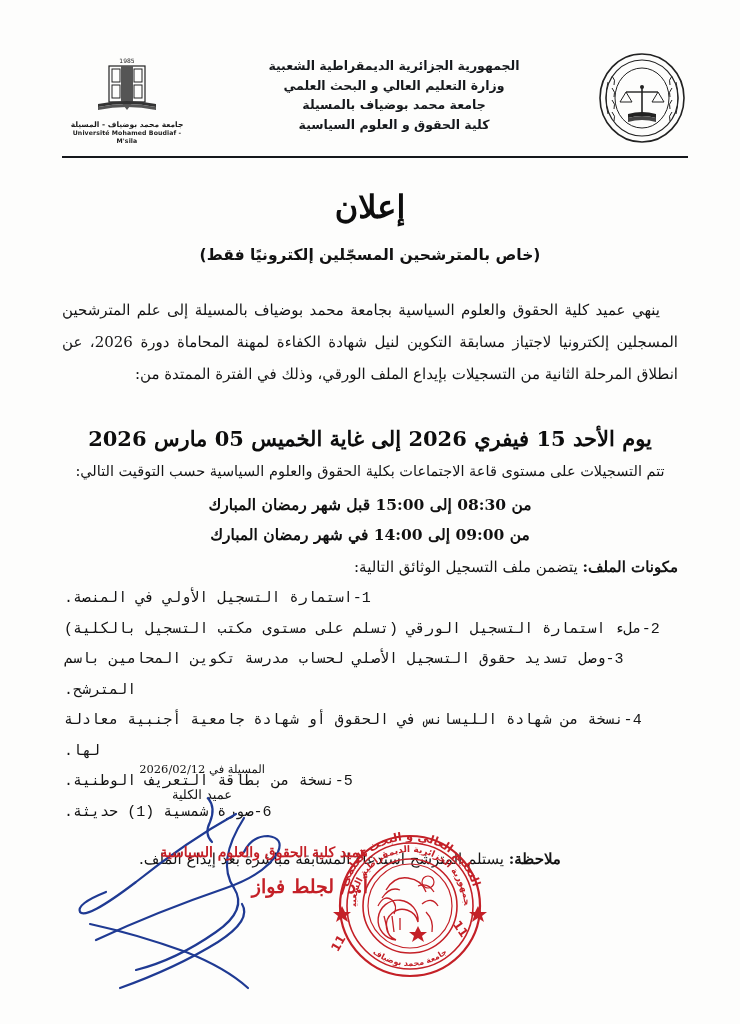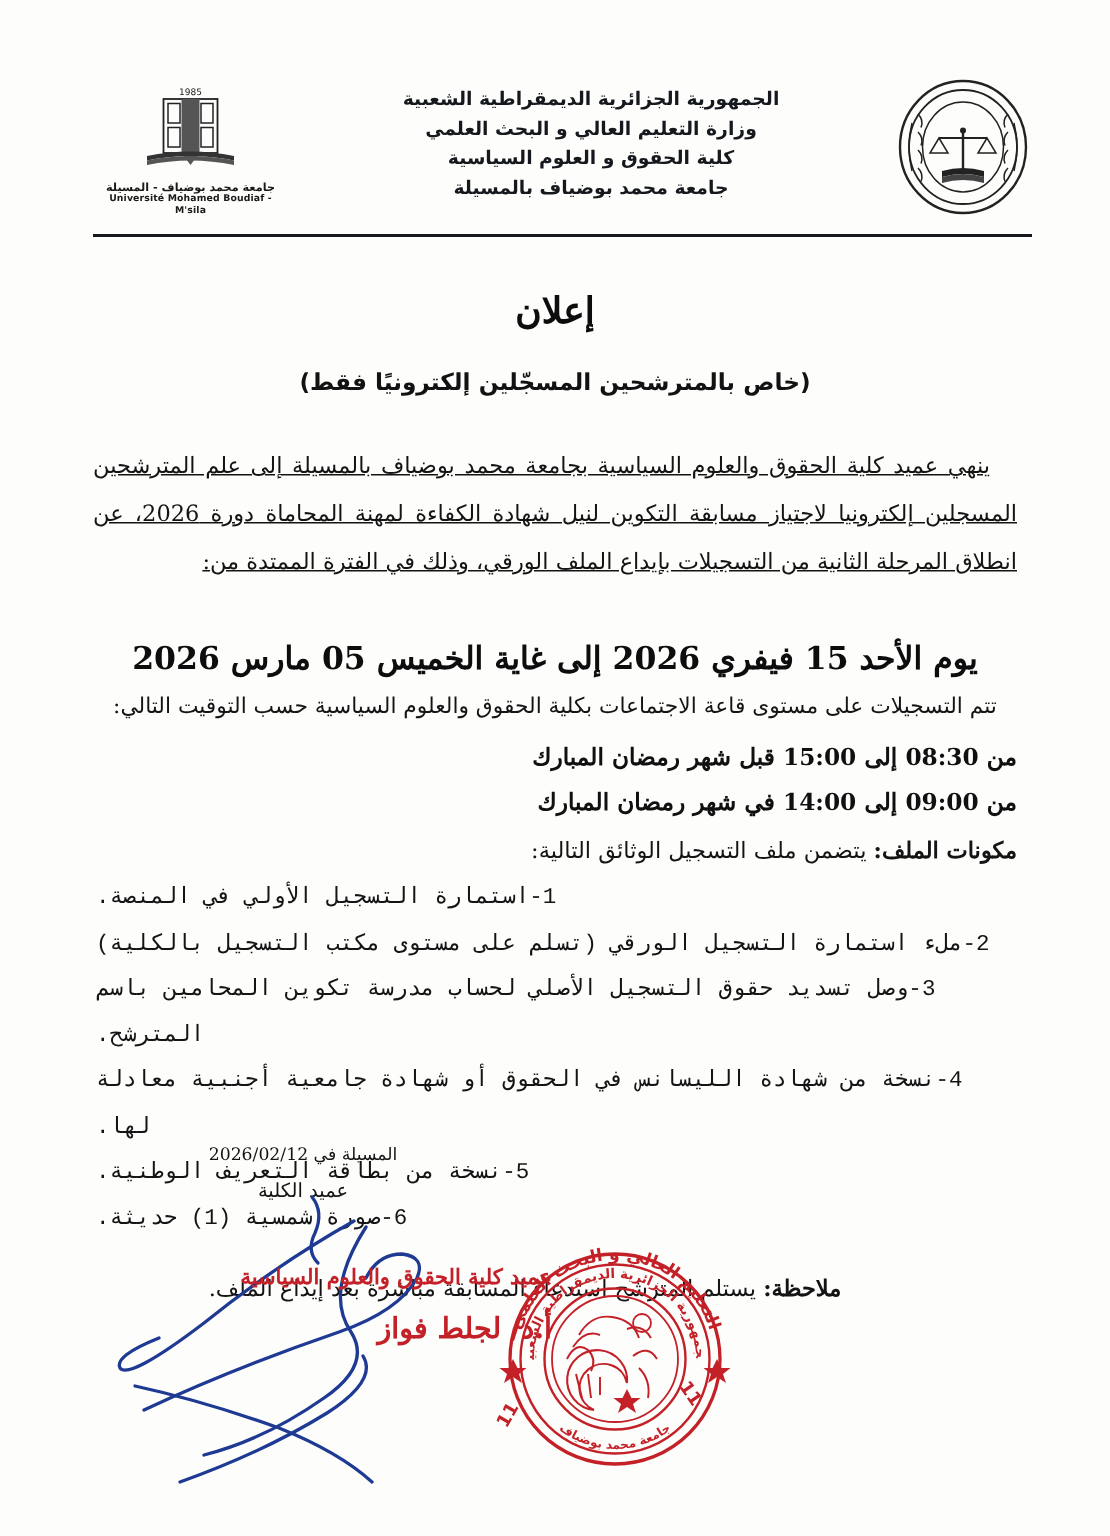--- a/index.html
+++ b/index.html
@@ -100,21 +100,21 @@
     top: 178px;
     left: 62px;
     width: 616px;
     direction: rtl;
     text-align: right;
   }
 
   .title {
     text-align: center;
     font-family: "DejaVu Serif", "Liberation Serif", serif;
-    font-size: 24px;
+    font-size: 32px;
     font-weight: 700;
     line-height: 46px;
     margin: 6px 0 0 0;
     color: #0d0d0d;
   }
   .subtitle {
     text-align: center;
     font-family: "DejaVu Sans", sans-serif;
     font-size: 15.5px;
     font-weight: 700;
@@ -125,21 +125,20 @@
 
   .para {
     font-family: "DejaVu Serif", "Liberation Serif", serif;
     font-size: 15px;
     line-height: 32px;
     text-align: justify;
     text-align-last: right;
     margin: 26px 0 0 0;
     color: #141414;
     text-indent: 18px;
-    text-decoration: underline;
   }
 
   .bigdate {
     font-family: "DejaVu Serif", "Liberation Serif", serif;
     font-size: 21px;
     font-weight: 700;
     line-height: 34px;
     text-align: center;
     margin: 32px 0 0 0;
     color: #0d0d0d;
@@ -148,21 +147,21 @@
   .line {
     font-family: "DejaVu Serif", "Liberation Serif", serif;
     font-size: 14.5px;
     line-height: 30px;
     color: #141414;
   }
   .line.center { text-align: center; }
 
   .times {
     margin-top: 4px;
-    text-align: right;
+    text-align: center;
   }
   .times .tline {
     font-family: "DejaVu Serif", "Liberation Serif", serif;
     font-size: 15.5px;
     font-weight: 700;
     line-height: 30px;
     color: #101010;
   }
 
   .sec-head {
@@ -290,22 +289,22 @@
         <path d="M10,50 Q39,44 68,50 L68,53 Q39,47 10,53 Z" fill="#333"></path>
         <path d="M10,53 L10,56 Q39,50 68,56 L68,53 Q39,47 10,53 Z" fill="#555"></path>
       </svg>
       <div class="ul-ar">جامعة محمد بوضياف - المسيلة</div>
       <div class="ul-fr">Université Mohamed Boudiaf - M'sila</div>
     </div>
 
     <div class="header-text">
       <div class="hline">الجمهورية الجزائرية الديمقراطية الشعبية</div>
       <div class="hline">وزارة التعليم العالي و البحث العلمي</div>
+      <div class="hline">جامعة محمد بوضياف بالمسيلة</div>
       <div class="hline">كلية الحقوق و العلوم السياسية</div>
-      <div class="hline">جامعة محمد بوضياف بالمسيلة</div>
     </div>
 
     <div class="seal">
       <svg viewBox="0 0 92 92">
         <ellipse cx="46" cy="46" rx="42" ry="44" fill="none" stroke="#222" stroke-width="1.6"></ellipse>
         <ellipse cx="46" cy="46" rx="36" ry="38" fill="none" stroke="#222" stroke-width="1.2"></ellipse>
         <ellipse cx="46" cy="46" rx="27" ry="30" fill="none" stroke="#222" stroke-width="1"></ellipse>
         <g stroke="#222" stroke-width="1" fill="none">
           <path d="M12,30 Q8,46 12,62"></path>
             <path d="M80,30 Q84,46 80,62"></path>

